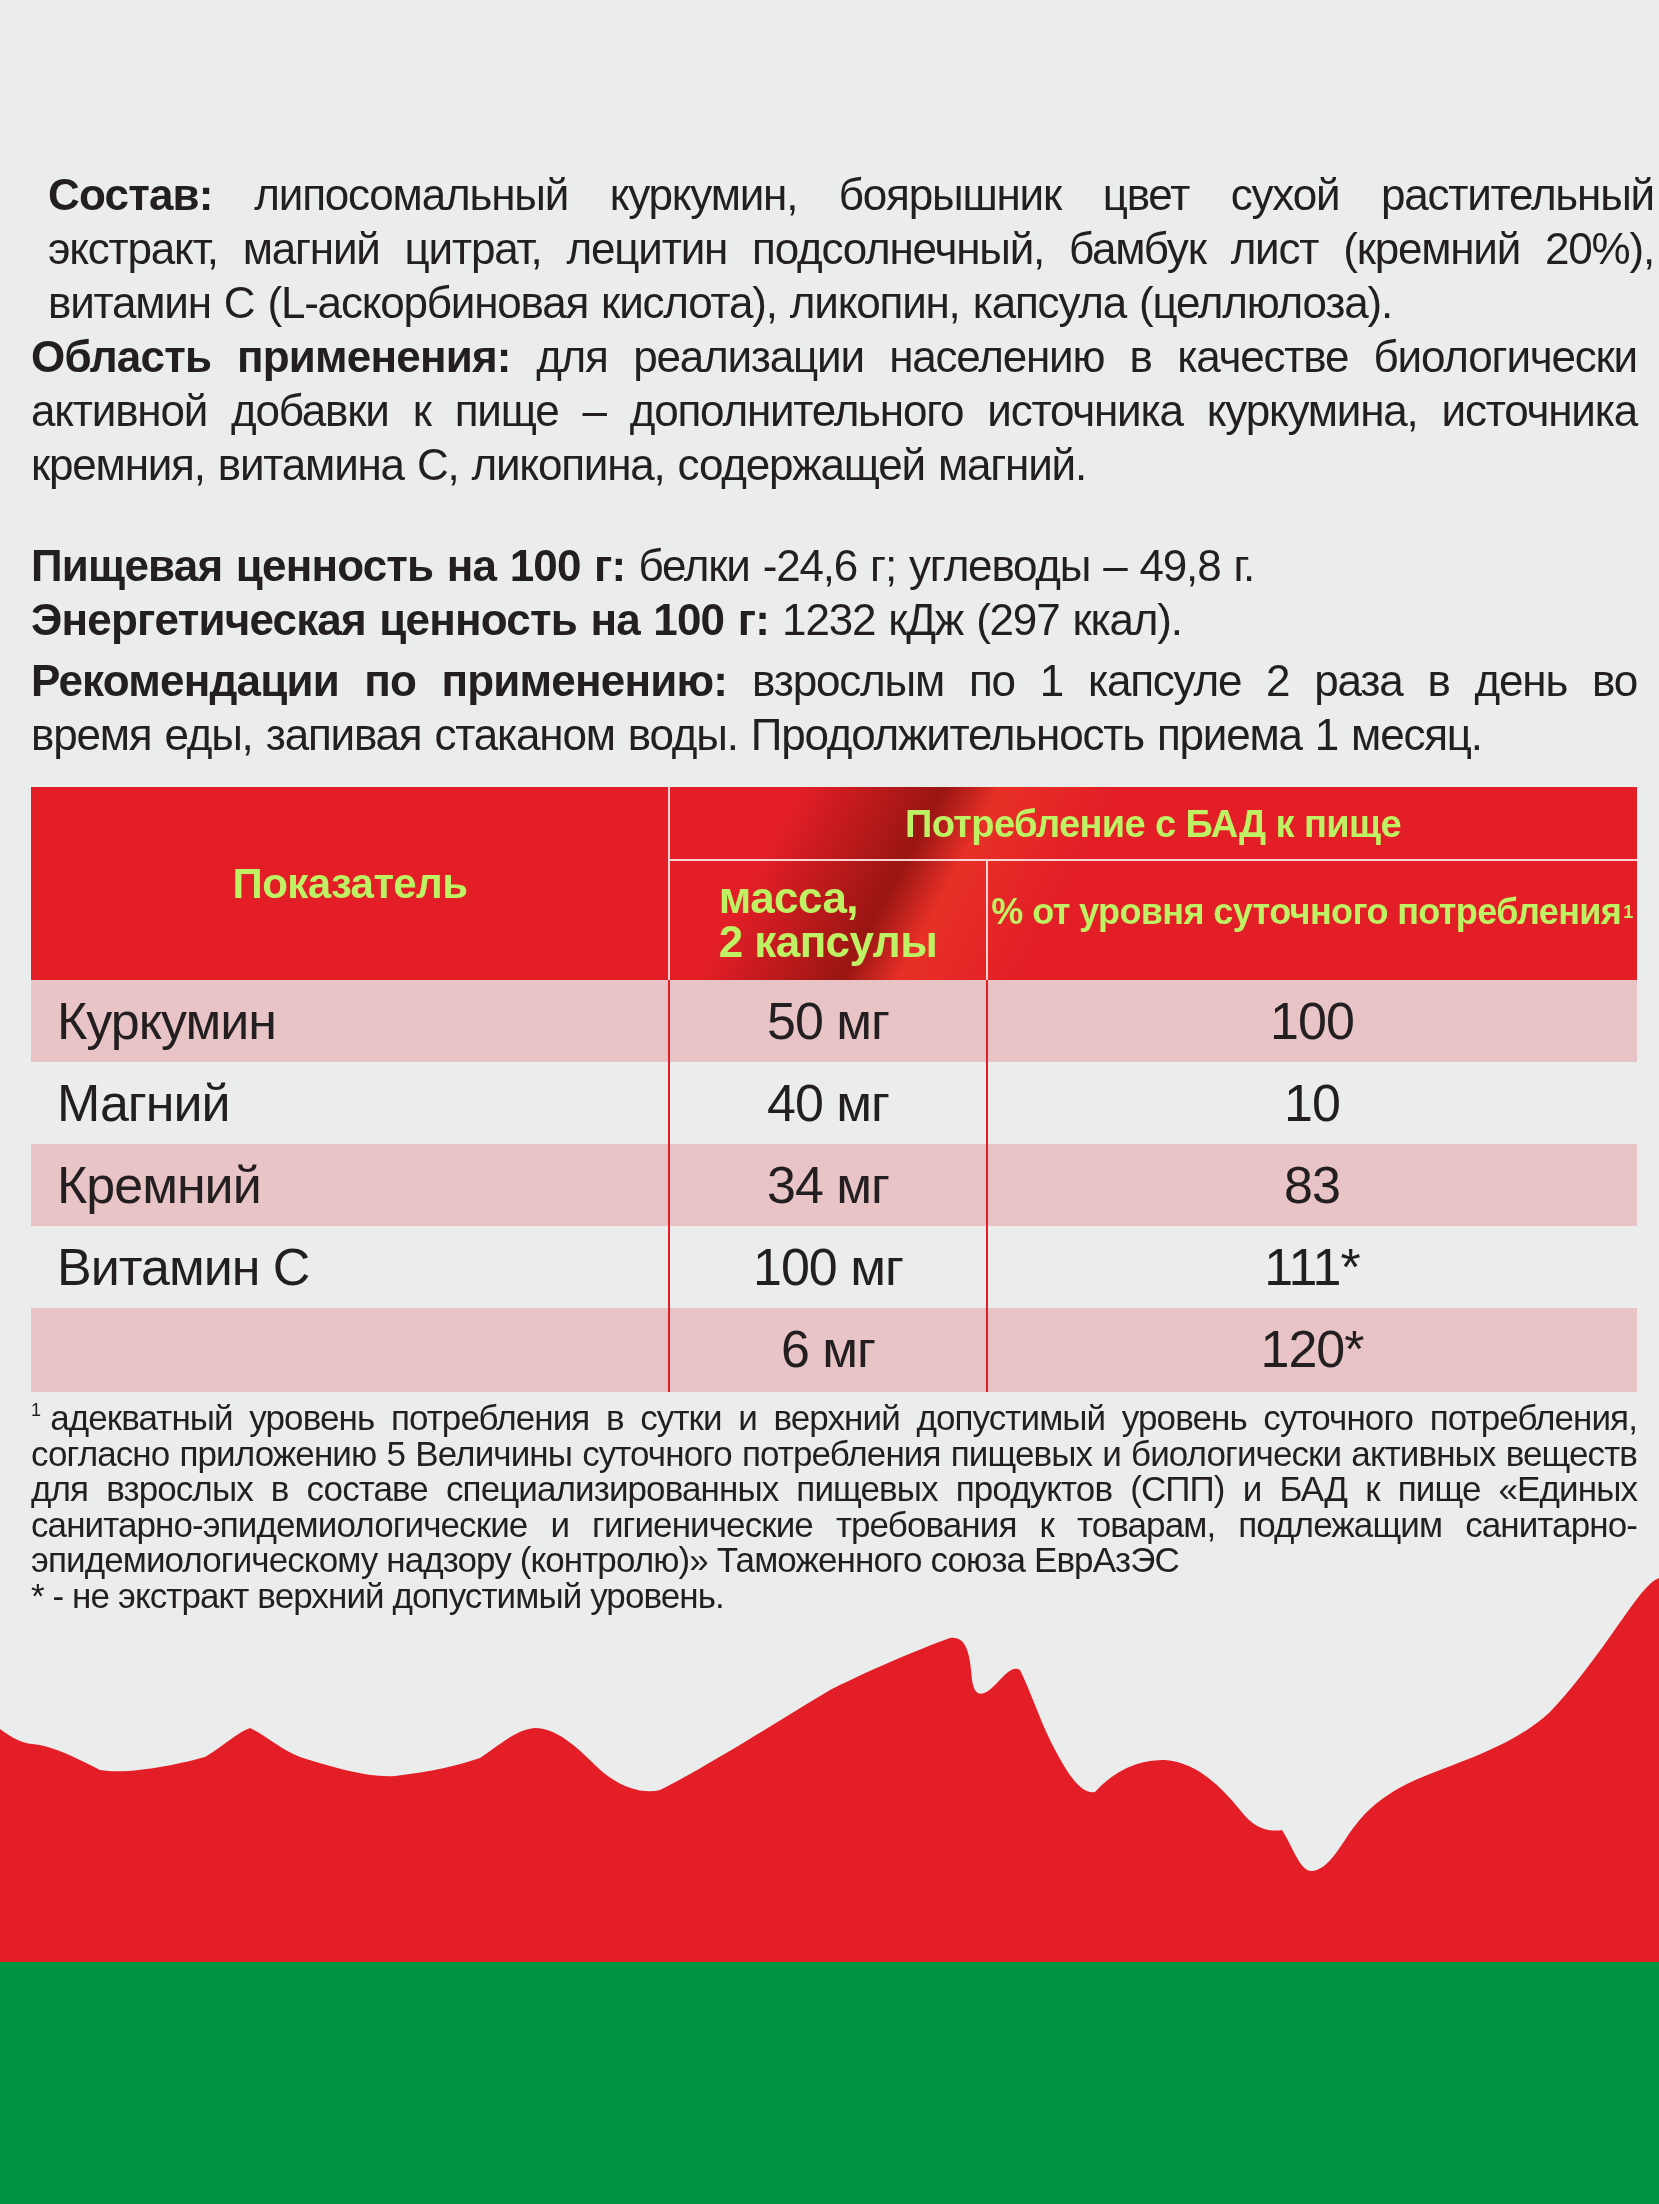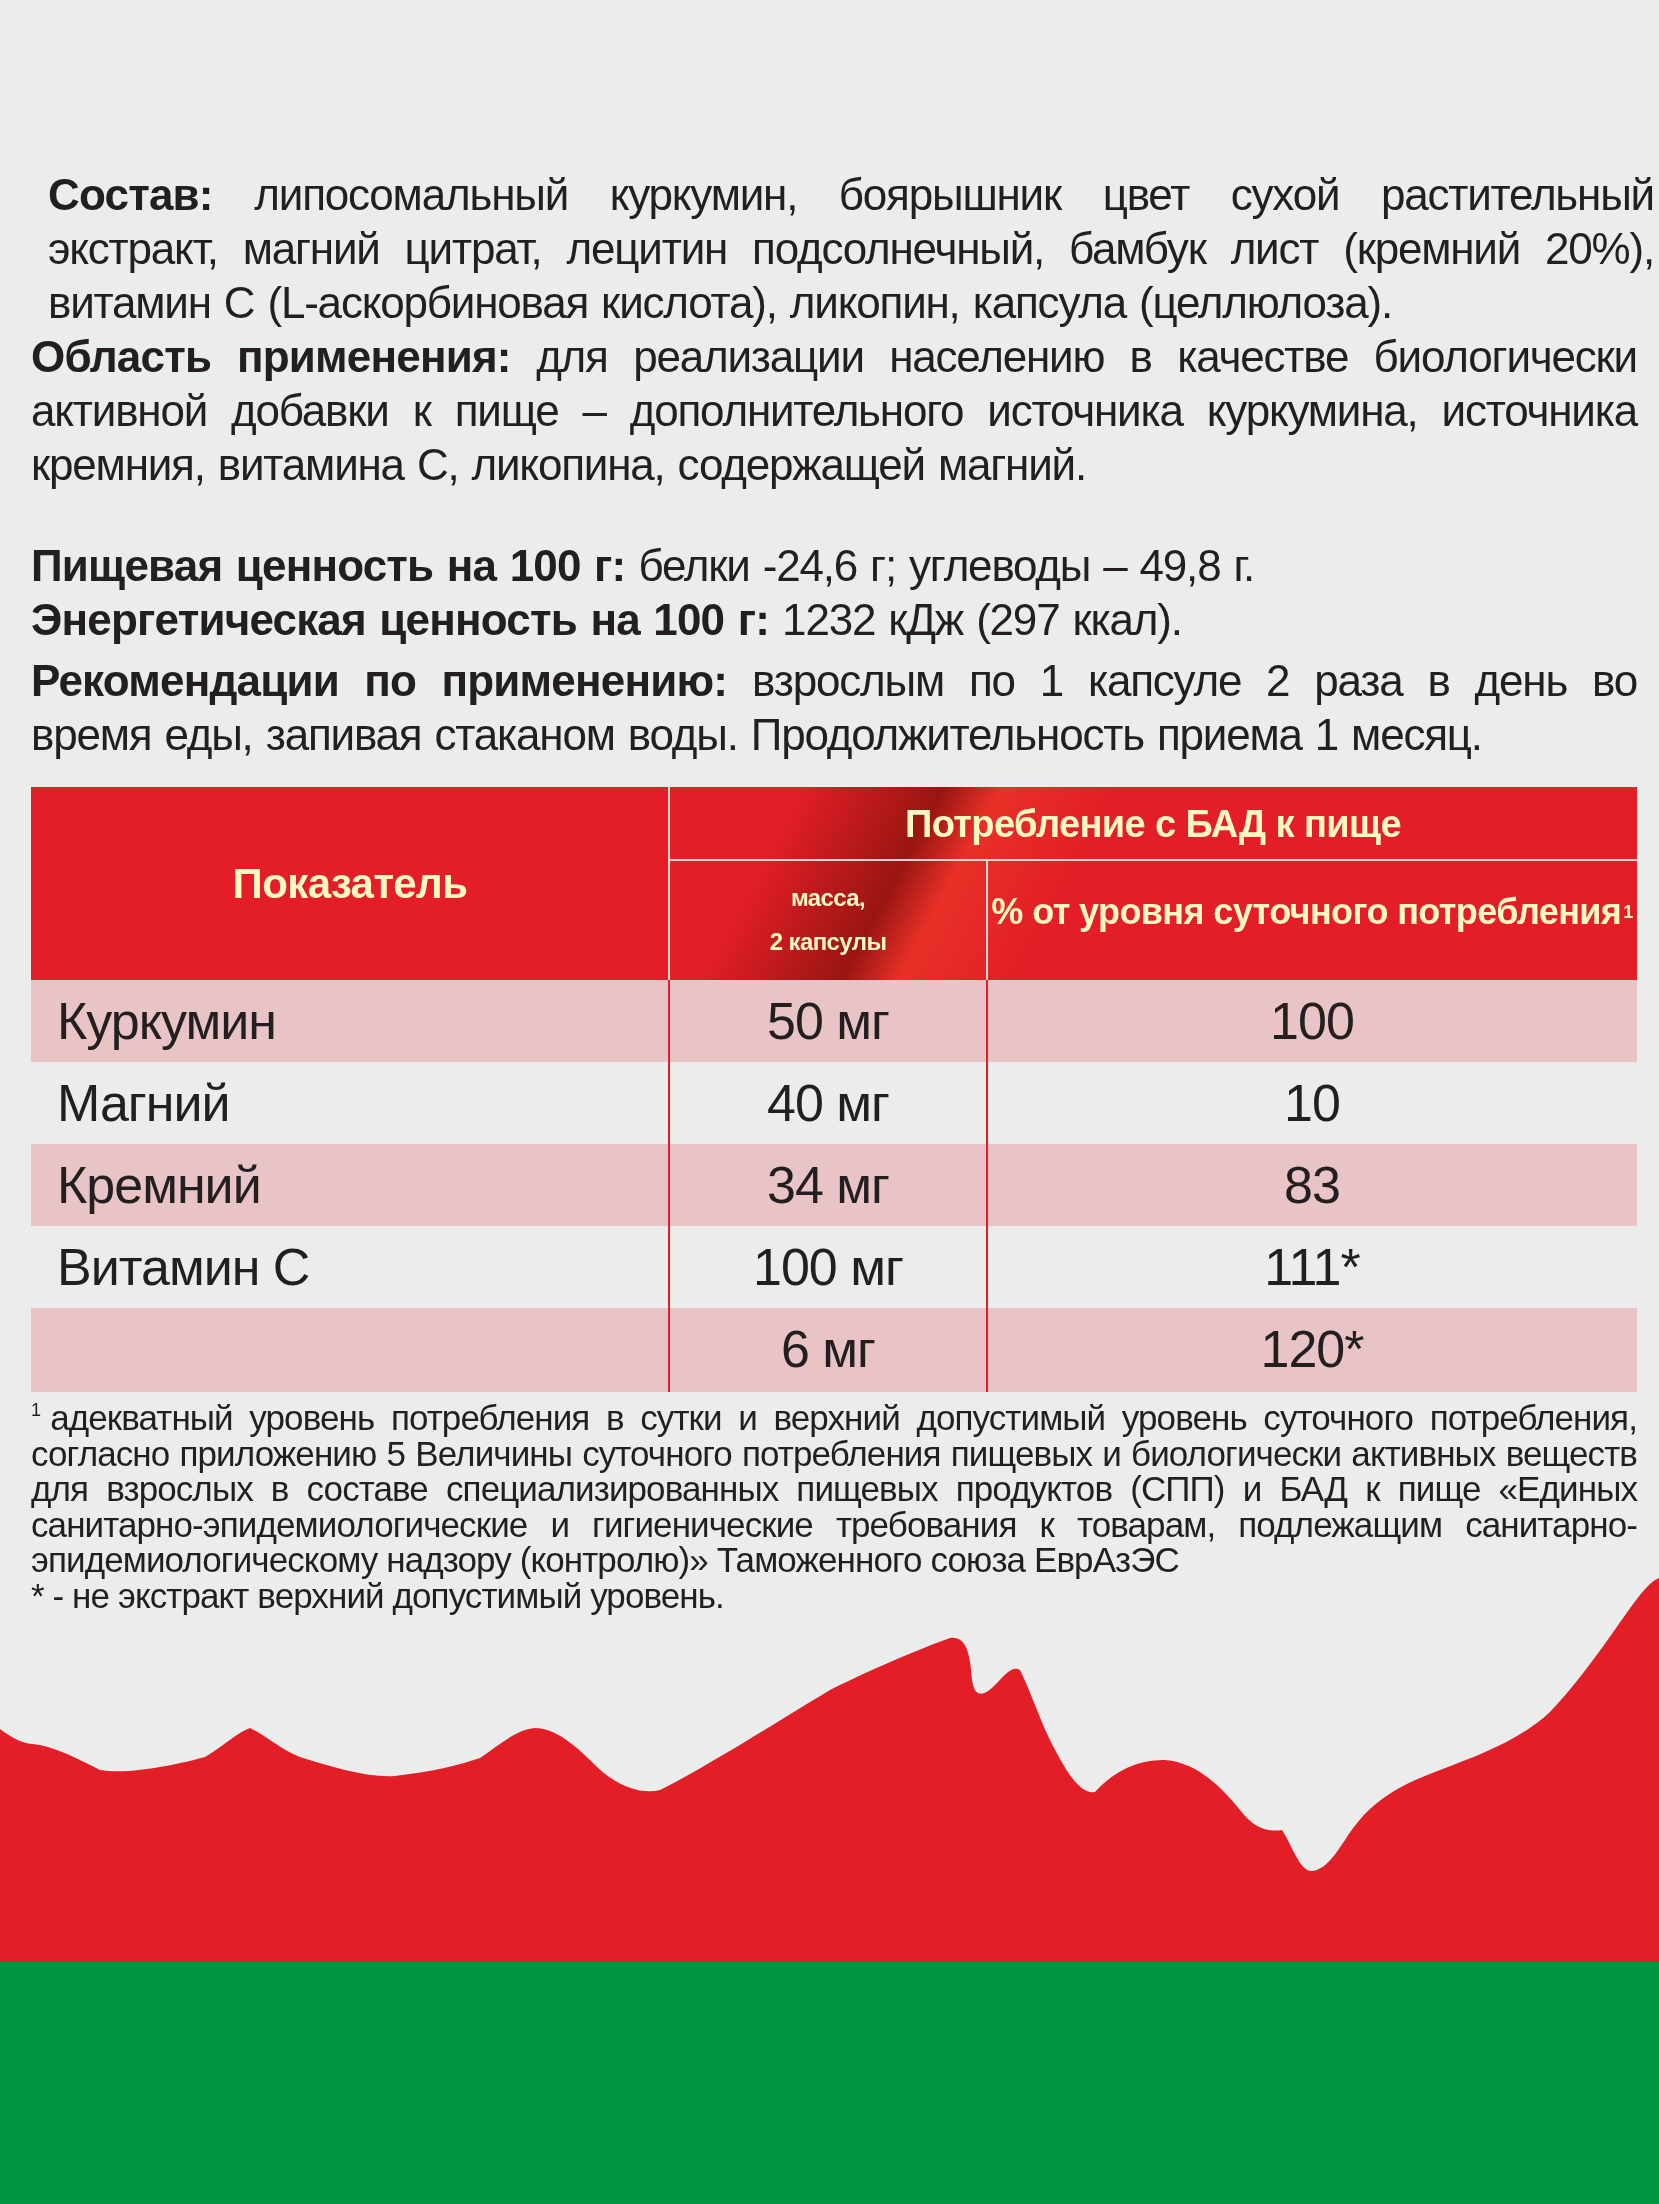--- a/index.html
+++ b/index.html
@@ -27,27 +27,27 @@
   .hdr {
     position: absolute; top: 0; left: 0; width: 1606px; height: 193px;
     background: #E31E26; overflow: hidden;
   }
   .sheen {
     position: absolute; left: 600px; top: -80px; width: 520px; height: 360px;
     background: linear-gradient(118deg, rgba(227,30,38,0) 30%, rgba(140,20,15,0.85) 50%, rgba(235,60,40,0.6) 58%, rgba(227,30,38,0) 75%);
     pointer-events: none;
   }
   .hcell {
-    position: absolute; color: #fef9c3; display: flex; align-items: center; justify-content: center;
-    text-align: center; font-size: 36px; line-height: 44px; letter-spacing: -0.6px;
+    position: absolute; color: #bef264; display: flex; align-items: center; justify-content: center;
+    text-align: left; font-size: 36px; line-height: 44px; letter-spacing: -0.6px;
   }
   .hcell.bold { font-weight: bold; font-size: 38px; }
   #h-indicator { left: 0; top: 0; width: 638px; height: 193px; font-size: 42px; }
   #h-consumption { left: 638px; top: 0; width: 968px; height: 73px; }
-  #h-mass { left: 638px; top: 73px; width: 318px; height: 120px; font-weight: bold; font-size: 24px; }
+  #h-mass { left: 638px; top: 73px; width: 318px; height: 120px; font-weight: bold; font-size: 44px; }
   #h-percent { left: 956px; top: 73px; width: 650px; height: 104px; font-weight: bold; font-size: 36px; }
   #h-percent sup { font-size: 18px; vertical-align: 22px; margin-left: 2px; }
   .vline { position: absolute; width: 2px; background: #F6D4D4; }
   .hline { position: absolute; height: 2px; background: #F6D4D4; }
 
   .row {
     position: absolute; left: 0; width: 1606px; height: 82px;
     font-size: 52px; letter-spacing: -1px;
   }
   .row.pink { background: #E8C4C6; }

